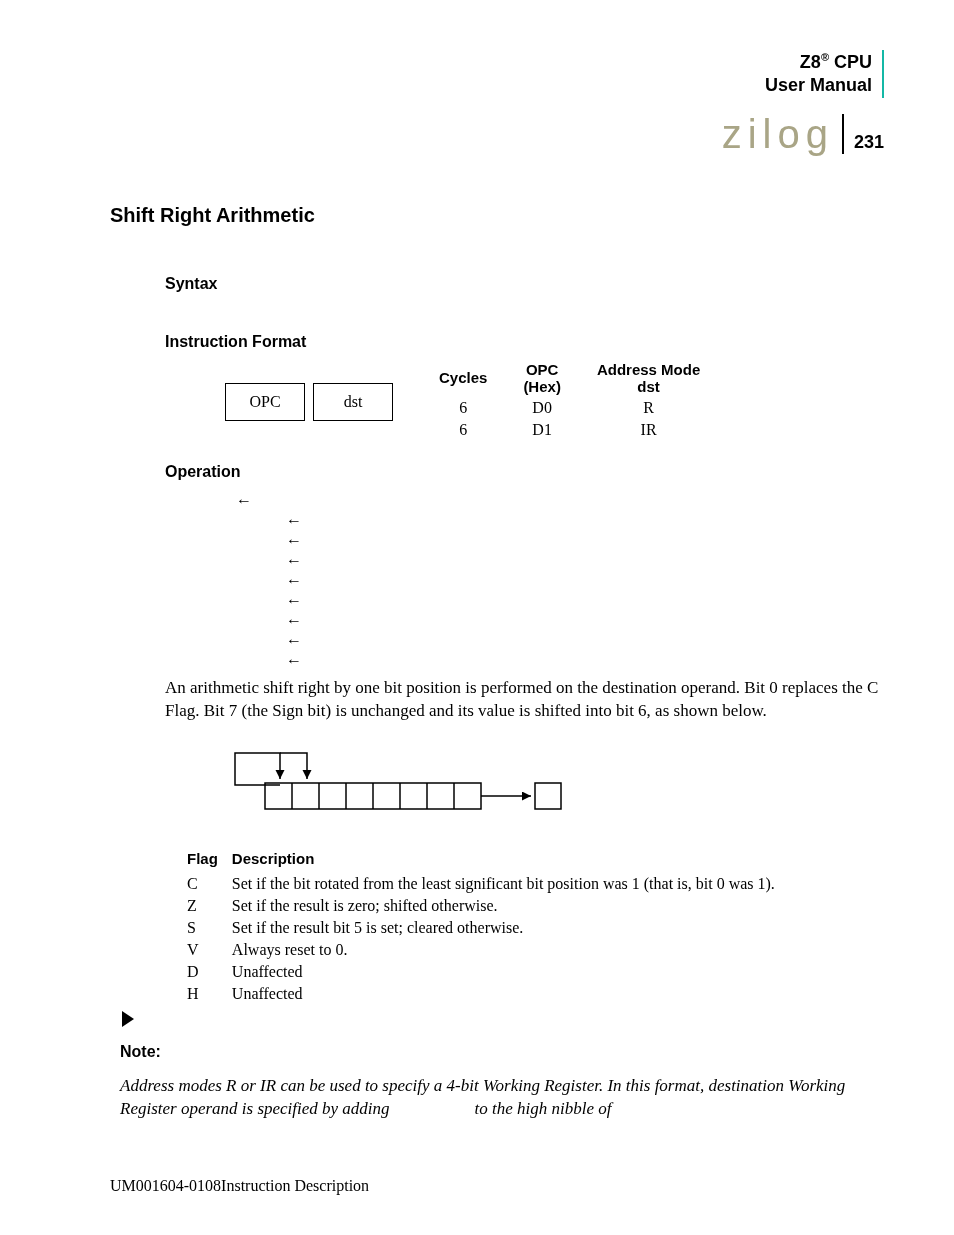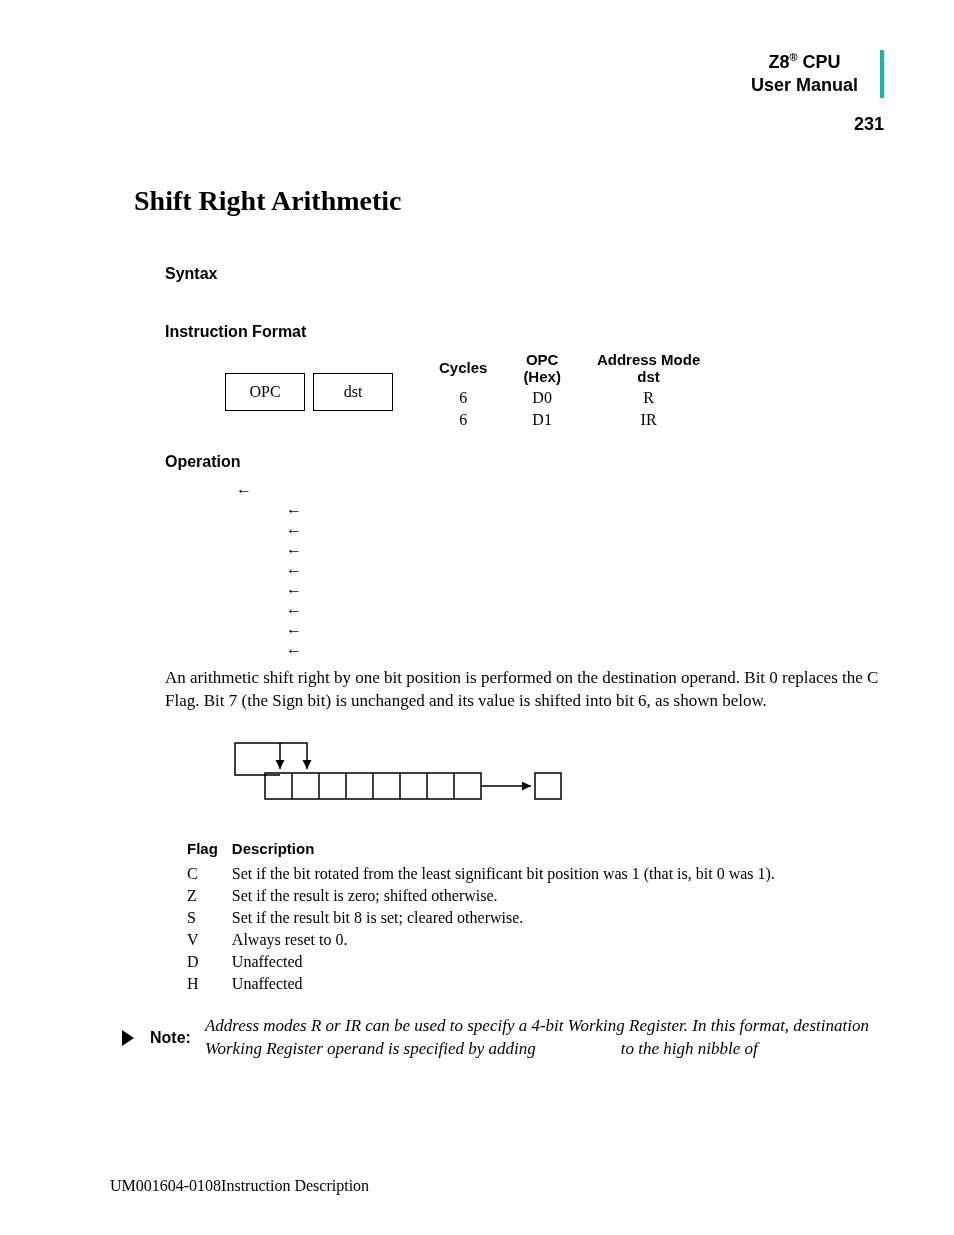--- a/index.html
+++ b/index.html
@@ -20,23 +20,23 @@
     display: flex;
     flex-direction: column;
   }
   .header {
     display: flex;
     justify-content: flex-end;
     align-items: flex-start;
     margin-bottom: 50px;
   }
   .header-block {
-    text-align: center;
-    border-right: 4px solid #14b8a6;
-    padding-right: 22px;
+    text-align: right;
+    border-right: 2px solid #14b8a6;
+    padding-right: 10px;
     position: relative;
   }
   .header-title {
     font-family: Arial, Helvetica, sans-serif;
     font-weight: bold;
     font-size: 18px;
     line-height: 1.3;
   }
   .reg-mark {
     font-size: 11px;
@@ -65,24 +65,24 @@
   .page-number {
     font-family: Arial, Helvetica, sans-serif;
     font-weight: bold;
     font-size: 18px;
     text-align: center;
   }
   .content {
     flex: 1;
   }
   h1.sec-title {
-    font-family: Liberation Serif, serif;
-    font-weight: bold;
-    font-size: 28px;
-    margin: 0 0 30px 64px;
+    font-family: Liberation Sans, sans-serif;
+    font-weight: bold;
+    font-size: 20px;
+    margin: 0 0 30px 40px;
   }
   .sub-heading {
     font-family: Arial, Helvetica, sans-serif;
     font-weight: bold;
     font-size: 16px;
     margin: 0 0 8px 0;
   }
   .indent {
     margin-left: 95px;
   }
@@ -150,24 +150,25 @@
     padding: 2px 14px 6px 0;
     font-size: 15px;
   }
   .flags-table td {
     padding: 2px 14px 2px 0;
     vertical-align: top;
   }
   .flags-table td.flag-col { width: 30px; }
   .note-row {
     display: flex;
-    align-items: center;
+    align-items: flex-start;
     gap: 14px;
-    margin-top: 20px;
+    margin-top: 4px;
     margin-left: 50px;
+    flex-direction: column;
   }
   .note-marker svg { display: block; }
   .note-label {
     font-family: Arial, Helvetica, sans-serif;
     font-weight: bold;
     font-size: 16px;
     white-space: nowrap;
   }
   .note-text {
     font-family: "Times New Roman", serif;
@@ -190,20 +191,21 @@
 <div class="page">
   <div class="header">
     <div>
       <div class="header-block">
         <div class="header-title">
           <span>Z8</span><span class="reg-mark">®</span><span> CPU</span><br>
           <span>User Manual</span>
         </div>
       </div>
       <div class="logo-row">
+        <span class="logo"><span class="z">z</span>ilog</span>
         <span class="page-number">231</span>
       </div>
     </div>
   </div>
 
   <div class="content">
     <h1 class="sec-title">Shift Right Arithmetic</h1>
 
     <div class="syntax-block indent">
       <div class="sub-heading">Syntax</div>
@@ -297,21 +299,21 @@
           <tr>
               <td class="flag-col">C</td>
               <td>Set if the bit rotated from the least significant bit position was 1 (that is, bit 0 was 1).</td>
             </tr>
           <tr>
               <td class="flag-col">Z</td>
               <td>Set if the result is zero; shifted otherwise.</td>
             </tr>
           <tr>
               <td class="flag-col">S</td>
-              <td>Set if the result bit 8 is set; cleared otherwise.</td>
+              <td>Set if the result bit 5 is set; cleared otherwise.</td>
             </tr>
           <tr>
               <td class="flag-col">V</td>
               <td>Always reset to 0.</td>
             </tr>
           <tr>
               <td class="flag-col">D</td>
               <td>Unaffected</td>
             </tr>
           <tr>

